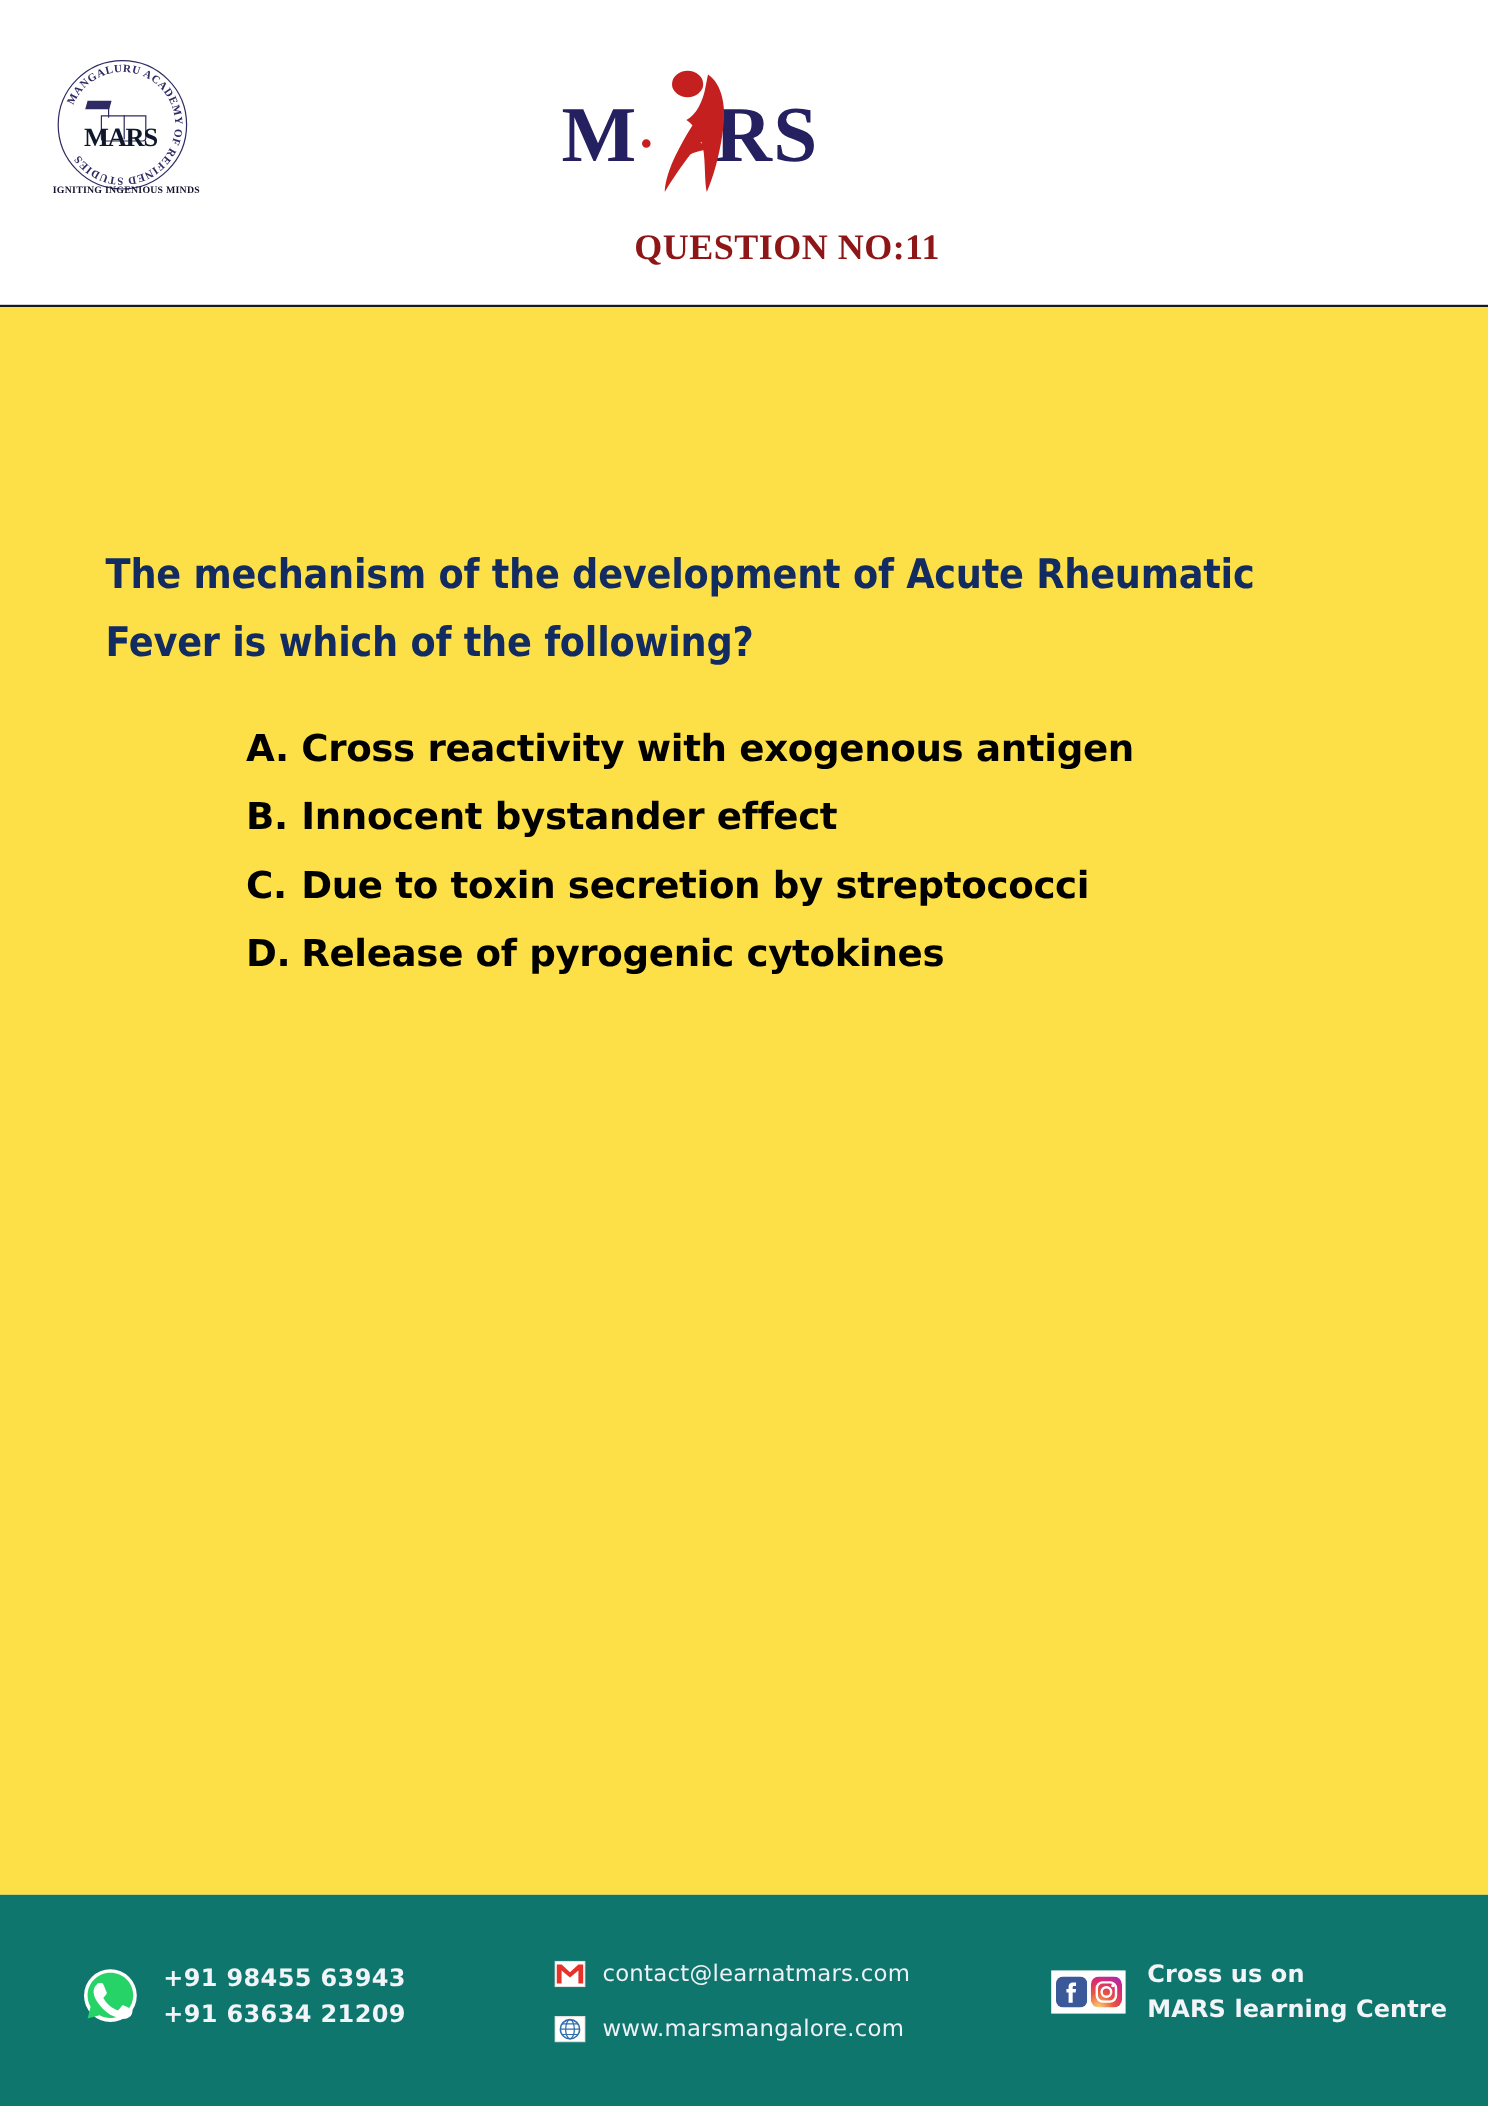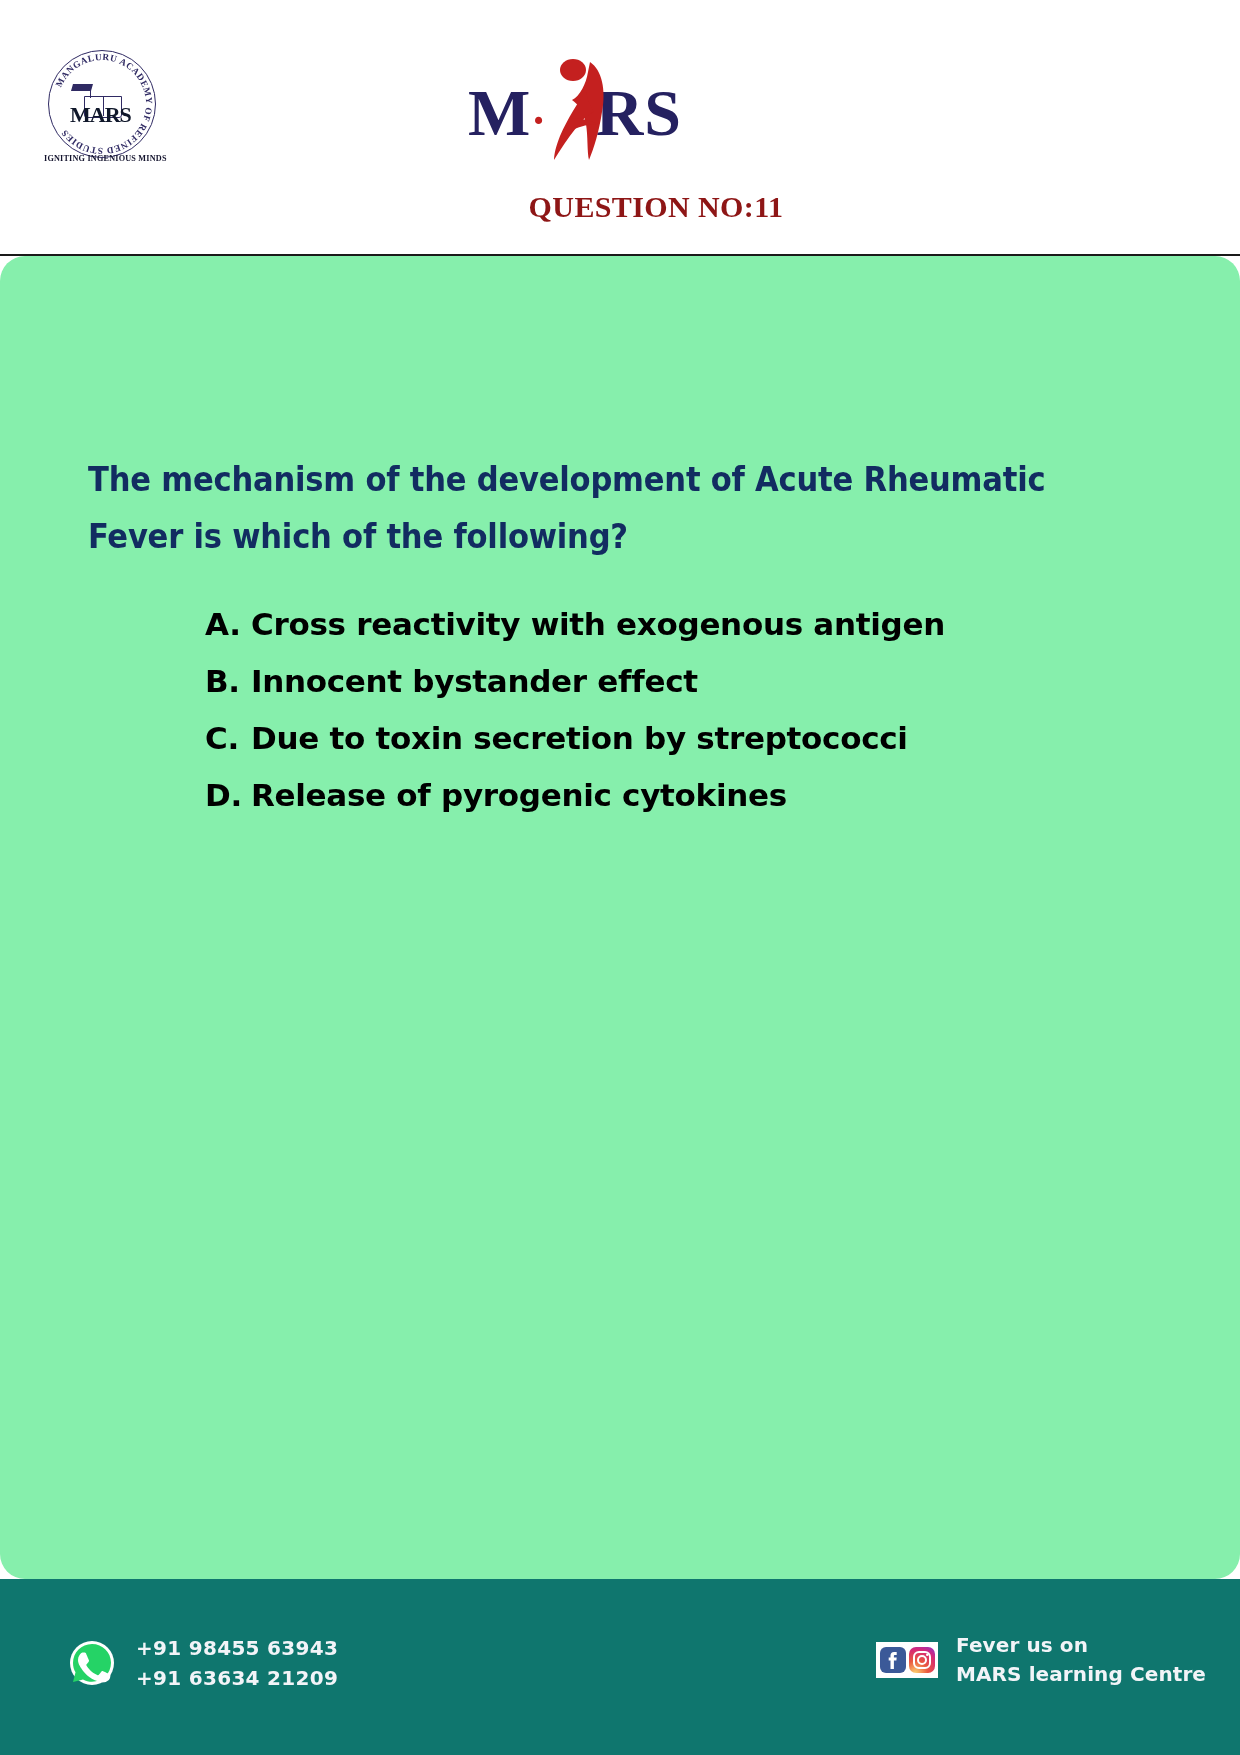--- a/index.html
+++ b/index.html
@@ -146,22 +146,21 @@
     padding-left: 36px;
   }
 
   
   .content {
     position: absolute;
     left: 0;
     top: 256px;
     width: 1240px;
     height: 1323px;
-    background: #86efac;
-    border-radius: 25px;
+    background: #fde047;
   }
 
   .question-text {
     position: absolute;
     left: 88px;
     top: 195px;
     width: 1040px;
     font-family: "DejaVu Sans", sans-serif;
     font-weight: bold;
     font-size: 34px;
@@ -357,20 +356,40 @@
         <circle cx="24" cy="24" r="22" fill="#ffffff"></circle>
         <path d="M24 5 C13.5 5 5 13.5 5 24 c0 3.4 0.9 6.6 2.5 9.3 L5 43 l10-2.6 c2.7 1.5 5.7 2.3 9 2.3 10.5 0 19-8.5 19-19 S34.5 5 24 5 Z" fill="#25d366"></path>
         <path d="M18.2 14.8 c-0.6-1.3-1.2-1.3-1.8-1.3 h-1.5 c-0.5 0-1.4 0.2-2.1 1 -0.7 0.8-2.8 2.7-2.8 6.6 0 3.9 2.8 7.6 3.2 8.2 0.4 0.5 5.5 8.8 13.6 12 6.7 2.6 8.1 2.1 9.6 2 1.5-0.1 4.7-1.9 5.4-3.8 0.7-1.9 0.7-3.5 0.5-3.8 -0.2-0.3-0.8-0.5-1.6-0.9 -0.8-0.4-4.7-2.3-5.5-2.6 -0.7-0.3-1.3-0.4-1.8 0.4 -0.5 0.8-2 2.6-2.5 3.1 -0.5 0.5-0.9 0.6-1.7 0.2 -0.8-0.4-3.3-1.2-6.3-3.9 -2.3-2.1-3.9-4.6-4.4-5.4 -0.5-0.8 0-1.2 0.4-1.6 0.4-0.4 0.8-0.9 1.2-1.4 0.4-0.5 0.5-0.8 0.8-1.3 0.3-0.5 0.1-1-0.1-1.4 -0.2-0.4-1.8-4.3-2.6-5.9 Z" fill="#ffffff"></path>
       </svg>
       <div class="phone-lines">
         <div>+91 98455 63943</div>
         <div>+91 63634 21209</div>
       </div>
     </div>
 
+    <div class="fcol-contact">
+      <div class="contact-row">
+        <svg class="ci" viewBox="0 0 26 22">
+          <rect x="0.5" y="0.5" width="25" height="21" fill="#ffffff" stroke="#e0e0e0"></rect>
+          <path d="M2 3 L2 19 L6 19 L6 8 L13 14 L20 8 L20 19 L24 19 L24 3 L20 3 L13 9.5 L6 3 Z" fill="#e5332a"></path>
+        </svg>
+        <span class="ctext">contact@learnatmars.com</span>
+      </div>
+      <div class="contact-row">
+        <svg class="ci" viewBox="0 0 26 22">
+          <rect x="0.5" y="0.5" width="25" height="21" fill="#ffffff" stroke="#e0e0e0"></rect>
+          <circle cx="13" cy="11" r="8" fill="none" stroke="#2f6fb0" stroke-width="1.3"></circle>
+          <ellipse cx="13" cy="11" rx="3.6" ry="8" fill="none" stroke="#2f6fb0" stroke-width="1.1"></ellipse>
+          <line x1="5" y1="11" x2="21" y2="11" stroke="#2f6fb0" stroke-width="1.1"></line>
+          <line x1="6.2" y1="6.6" x2="19.8" y2="6.6" stroke="#2f6fb0" stroke-width="1"></line>
+          <line x1="6.2" y1="15.4" x2="19.8" y2="15.4" stroke="#2f6fb0" stroke-width="1"></line>
+        </svg>
+        <span class="ctext">www.marsmangalore.com</span>
+      </div>
+    </div>
 
     <div class="fcol-social">
       <div class="social-tile">
         <svg width="26" height="26" viewBox="0 0 26 26">
           <rect x="0" y="0" width="26" height="26" rx="6" fill="#3b5998"></rect>
           <path d="M16.4 13.4 h-2.5 V22 h-3.4 v-8.6 H8.7 v-3 h1.8 V8.5 c0-1.9 1.1-3.5 3.6-3.5 h2.6 v3 h-1.8 c-0.6 0-1 0.3-1 1 v1.4 h2.8 Z" fill="#ffffff"></path>
         </svg>
         <svg width="26" height="26" viewBox="0 0 26 26">
           <defs>
             <radialGradient id="igg" cx="25%" cy="100%" r="120%">
@@ -380,19 +399,19 @@
               <stop offset="100%" stop-color="#962fbf"></stop>
             </radialGradient>
           </defs>
           <rect x="0" y="0" width="26" height="26" rx="7" fill="url(#igg)"></rect>
           <rect x="5" y="5" width="16" height="16" rx="5" fill="none" stroke="#ffffff" stroke-width="2"></rect>
           <circle cx="13" cy="13" r="4" fill="none" stroke="#ffffff" stroke-width="2"></circle>
           <circle cx="18.3" cy="7.7" r="1.3" fill="#ffffff"></circle>
         </svg>
       </div>
       <div class="follow-lines">
-        <div>Fever us on</div>
+        <div>Cross us on</div>
         <div>MARS learning Centre</div>
       </div>
     </div>
 
   </div>
 </div>
 
 </body></html>

